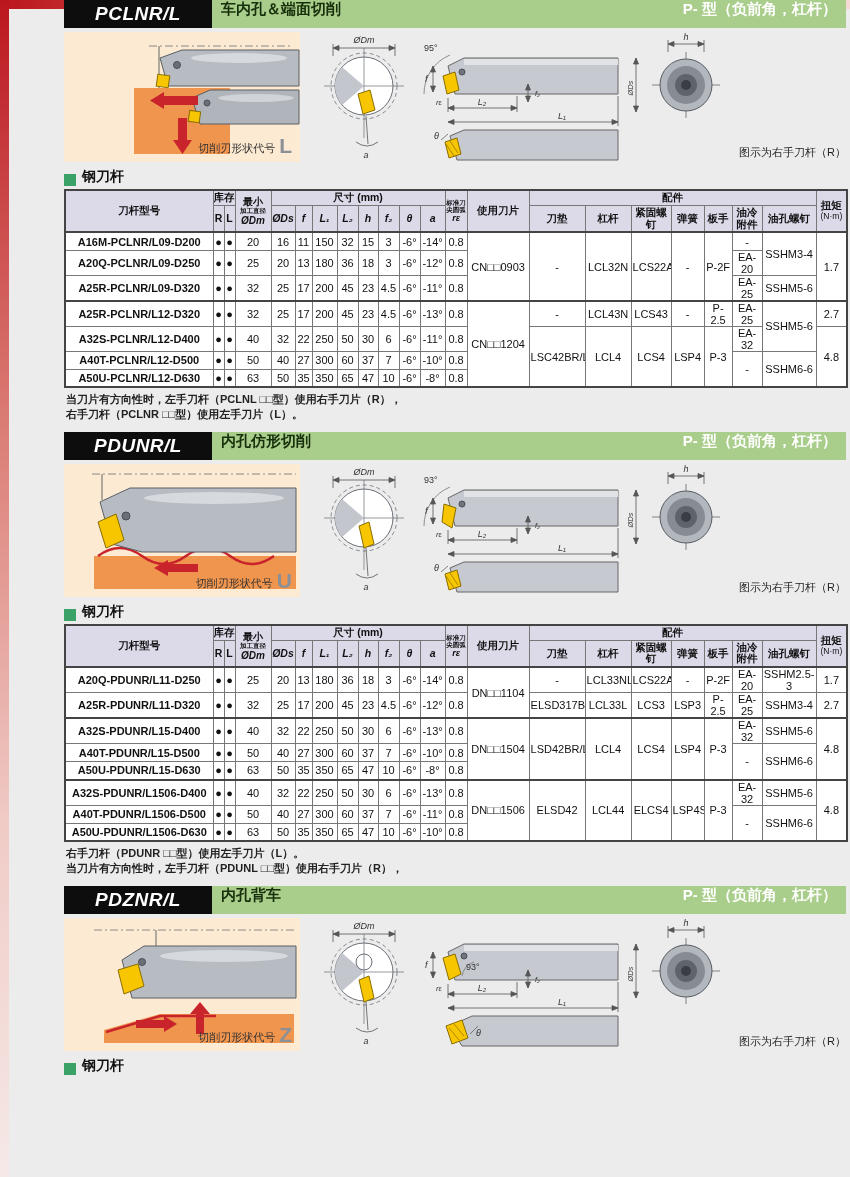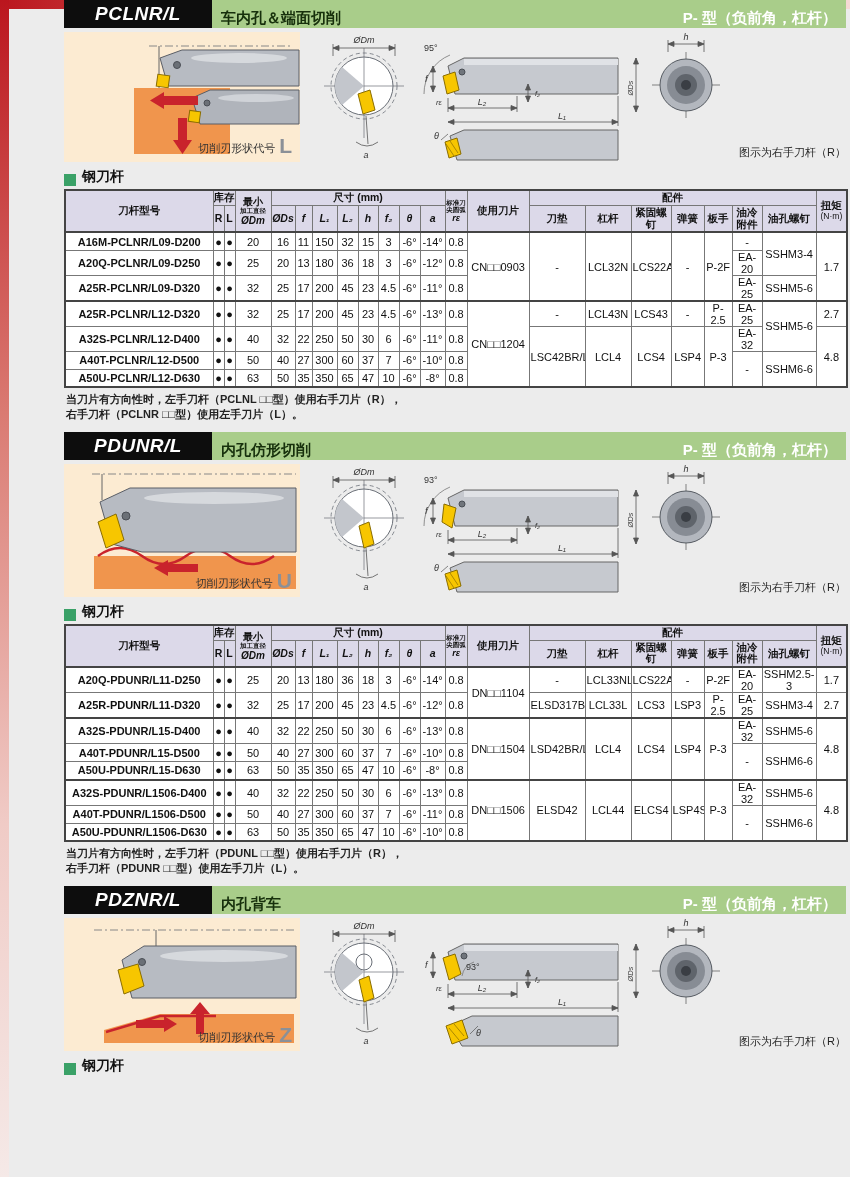--- a/index.html
+++ b/index.html
@@ -17,21 +17,21 @@
 
   .content { position:absolute; left:64px; top:0; width:782px; }
 
   .title-row { margin-top:68px; height:36px; display:flex; align-items:center; margin-bottom:8px; }
   .title-bar { width:11px; height:34px; background:#16379b; margin-right:12px; }
   .page-title { font-size:24px; font-weight:bold; color:#151515; letter-spacing:1px; }
 
   .sec-header { height:28px; display:flex; align-items:stretch; }
   .sec-model { width:148px; background:#0d0d0d; color:#fff; display:flex; align-items:center; justify-content:center;
     font-size:19px; font-weight:bold; font-style:italic; letter-spacing:.5px; }
-  .sec-green { flex:1; background:#a9cd8a; display:flex; align-items:flex-end; justify-content:space-between; padding:0 9px; }
+  .sec-green { flex:1; background:#a9cd8a; display:flex; align-items:flex-start; justify-content:space-between; padding:0 9px; }
   .sec-sub { font-size:15px; font-weight:bold; color:#17300c; }
   .sec-type { font-size:15px; font-weight:bold; color:#ffffff; }
 
   .img-row { position:relative; display:flex; margin-top:4px; }
   .left-panel { position:relative; width:236px; background:#fcebd2; margin-right:12px; flex:0 0 auto; }
   .left-panel svg { display:block; }
   .edge-caption { position:absolute; right:8px; bottom:6px; display:flex; align-items:flex-end; }
   .edge-caption .lbl { font-size:11px; color:#333; margin-right:4px; }
   .edge-caption .big { font-size:21px; font-weight:bold; color:#8b9097; line-height:.9; }
   .mid-diagram { flex:0 0 auto; }
@@ -767,22 +767,22 @@
           <td>47</td>
           <td>10</td>
           <td>-6°</td>
           <td>-10°</td>
           <td>0.8</td>
         </tr>
       </tbody>
     </table>
 
   <div class="footnote">
+    <div>右手刀杆（PDUNR □□型）使用左手刀片（L）。</div>
     <div>当刀片有方向性时，左手刀杆（PDUNL □□型）使用右手刀片（R），</div>
-    <div>右手刀杆（PDUNR □□型）使用左手刀片（L）。</div>
   </div>
 
   <div class="sec-header">
     <div class="sec-model">PDZNR/L</div>
     <div class="sec-green">
       <span class="sec-sub">内孔背车</span>
       <span class="sec-type">P- 型（负前角，杠杆）</span>
     </div>
   </div>
 

